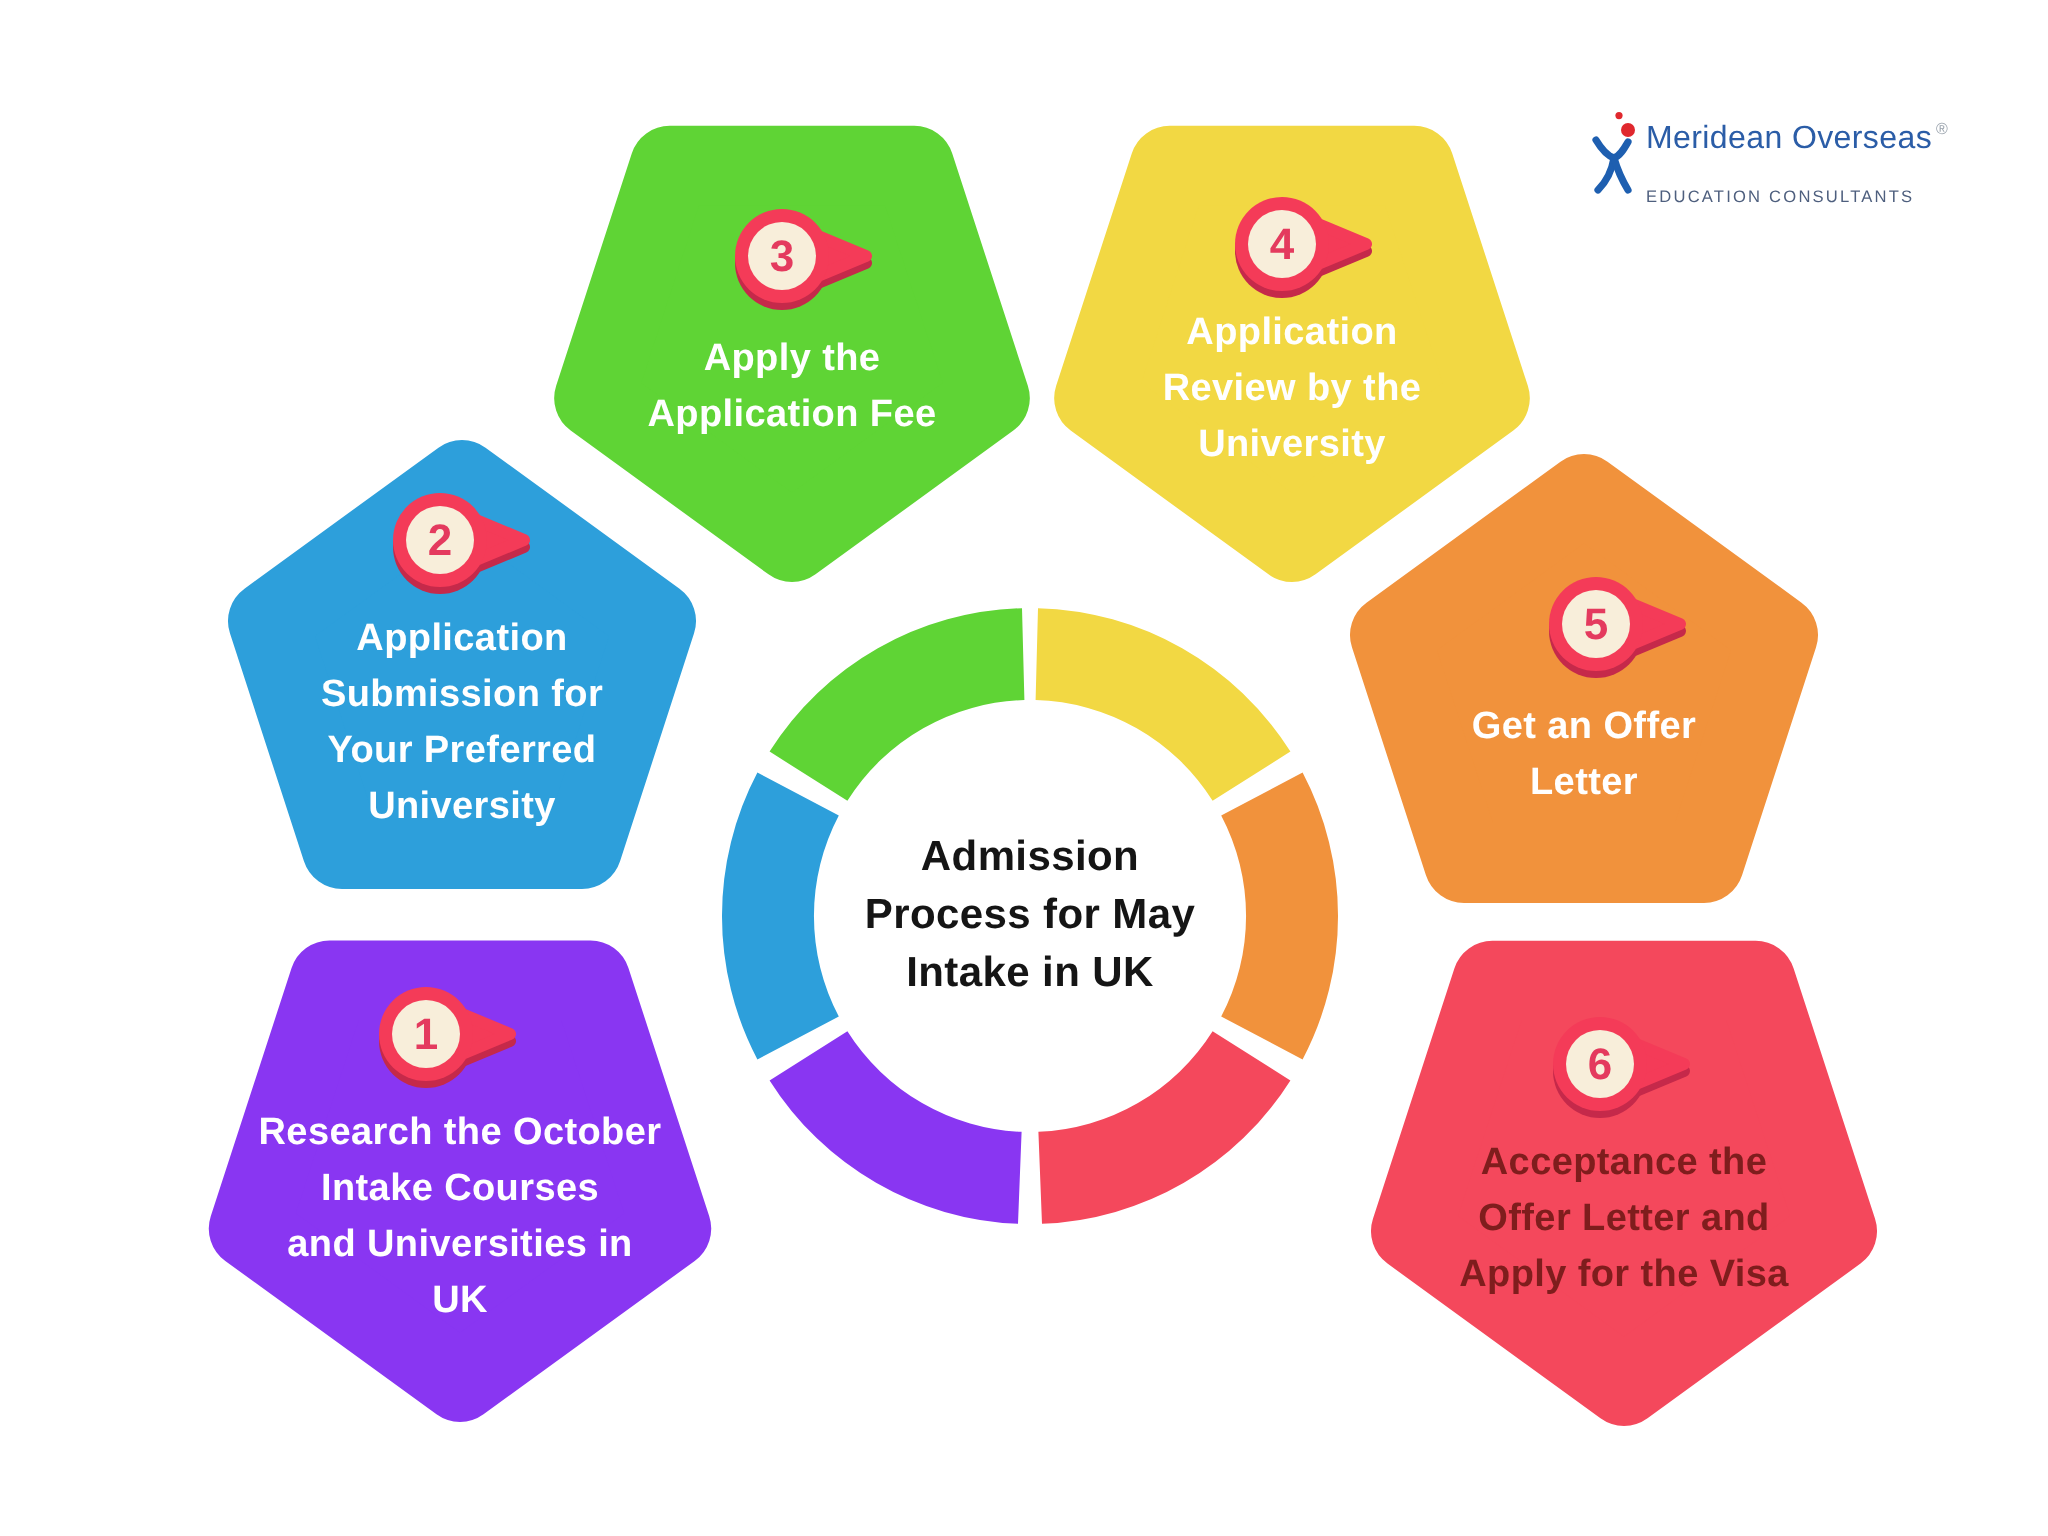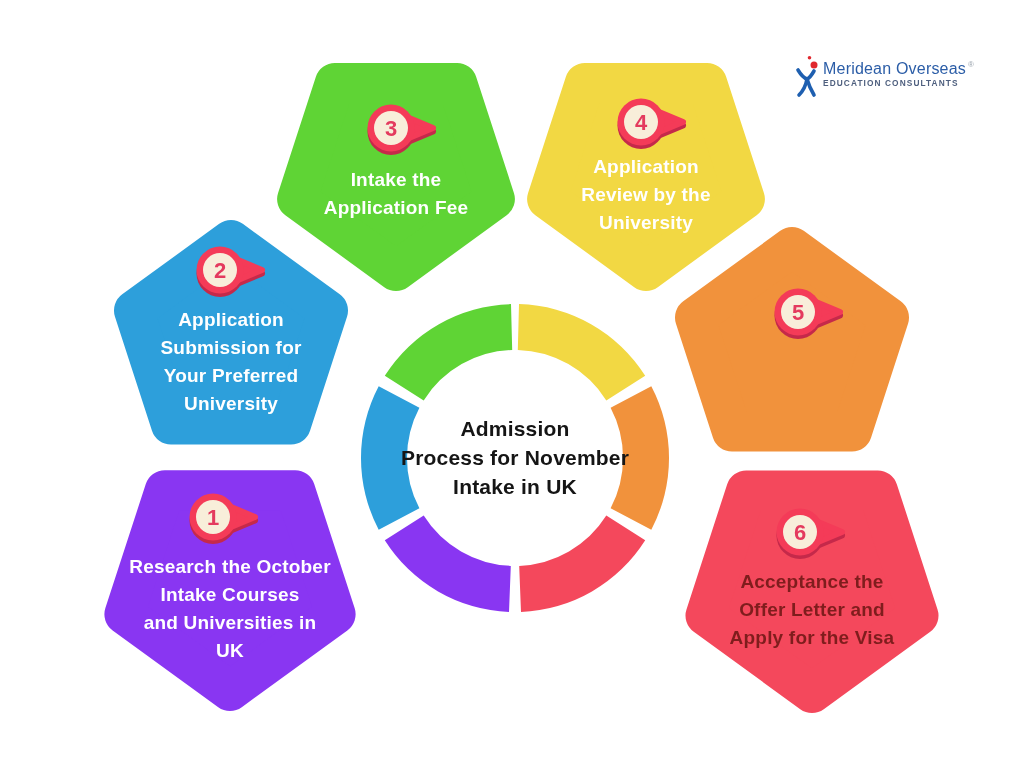--- a/index.html
+++ b/index.html
@@ -49,23 +49,23 @@
     white-space: nowrap;
   }
   .logo-sup {
     font-size: 8px;
     color: #9aa3ad;
     vertical-align: 7px;
     margin-left: 2px;
   }
   .logo-tagline {
     font-size: 8.3px;
-    font-weight: bold;
+    font-weight: normal;
     letter-spacing: 1.1px;
-    margin-top: 0;
+    margin-top: 14px;
     white-space: nowrap;
   }
 </style>
 </head>
 <body>
 
 <div class="stage" style="background: rgb(255, 255, 255);">
 
   <svg id="art" width="1024" height="768" viewBox="0 0 1024 768">
       <polygon points="230.0,691.0 335.6,614.3 295.2,490.2 164.8,490.2 124.4,614.3" fill="#8936f2" stroke="#8936f2" stroke-width="40" stroke-linejoin="round"></polygon>
@@ -131,31 +131,33 @@
     </svg>
 
   <div class="step-label" style="left: 230px; top: 553px; color: rgb(255, 255, 255);">Research the October
 Intake Courses
 and Universities in
 UK</div>
   <div class="step-label" style="left: 231px; top: 306px; color: rgb(255, 255, 255);">Application
 Submission for
 Your Preferred
 University</div>
-  <div class="step-label" style="left: 396px; top: 166px; color: rgb(255, 255, 255);">Intake the
+  <div class="step-label" style="left: 396px; top: 166px; color: rgb(255, 255, 255);">Apply the
 Application Fee</div>
   <div class="step-label" style="left: 646px; top: 153px; color: rgb(255, 255, 255);">Application
 Review by the
 University</div>
+  <div class="step-label" style="left: 792px; top: 350px; color: rgb(255, 255, 255);">Get an Offer
+Letter</div>
   <div class="step-label" style="left: 812px; top: 568px; color: #7f1d1d;">Acceptance the
 Offer Letter and
 Apply for the Visa</div>
 
   <div class="center-title" style="left: 515px; top: 414px; color: rgb(21, 21, 21);">Admission
-Process for November
+Process for May
 Intake in UK</div>
 
   <div class="logo">
     <svg width="26" height="44" viewBox="0 0 26 44">
       <circle class="icon-red" cx="15.5" cy="3.8" r="1.8" fill="#e0282e"></circle>
       <circle class="icon-red" cx="20" cy="11" r="3.5" fill="#e0282e"></circle>
       <path class="icon-blue" d="M4,16 C7,21 10,24 13,25 C16,24 18,20.5 20,17" fill="none" stroke="#1e5fb0" stroke-width="3.6" stroke-linecap="round"></path>
       <path class="icon-blue" d="M13,25 C12,31 10,36 5,41" fill="none" stroke="#1e5fb0" stroke-width="3.6" stroke-linecap="round"></path>
       <path class="icon-blue" d="M13,25 C15,32 17,36 20,41" fill="none" stroke="#1e5fb0" stroke-width="3.6" stroke-linecap="round"></path>
     </svg>

